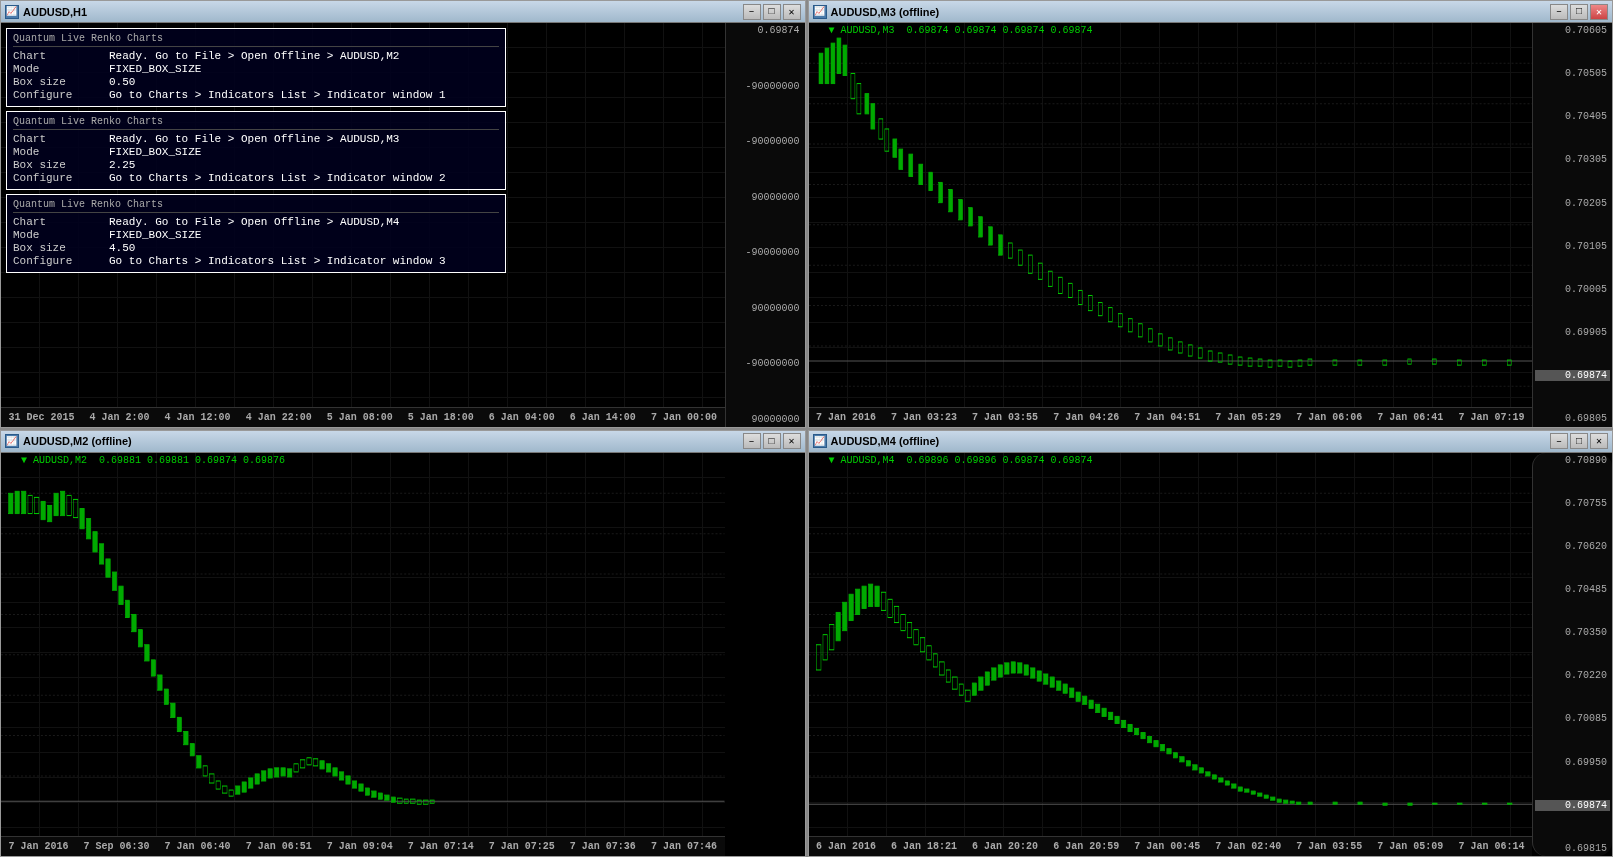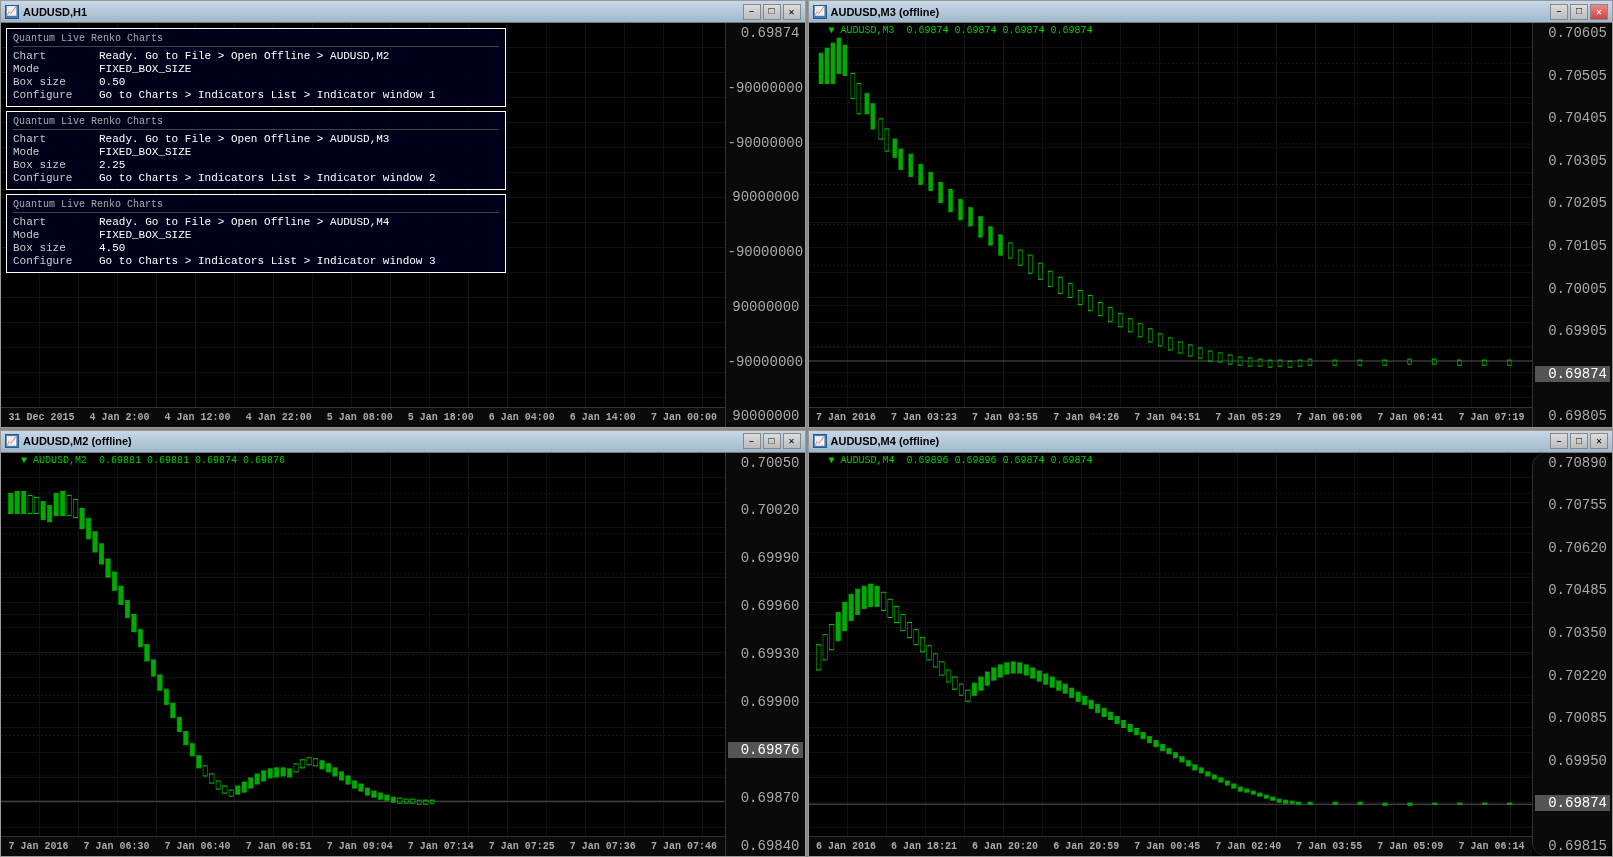--- a/index.html
+++ b/index.html
@@ -109,21 +109,21 @@
     .panel-title {
       color: #aaa;
       font-size: 10px;
       border-bottom: 1px solid #444;
       margin-bottom: 3px;
       padding-bottom: 2px;
     }
 
     .panel-row {
       display: flex;
-      gap: 16px;
+      gap: 26px;
       margin: 1px 0;
     }
 
     .panel-label {
       color: #ccc;
       min-width: 70px;
     }
 
     .panel-value {
       color: #fff;
@@ -139,21 +139,21 @@
       background: #0a0a0a;
       border-left: 1px solid #333;
       display: flex;
       flex-direction: column;
       justify-content: space-between;
       padding: 2px 2px;
     }
 
     .price-label {
       color: #aaa;
-      font-size: 14px;
+      font-size: 10px;
       text-align: right;
       padding-right: 3px;
     }
 
     .price-label.highlight {
       background: #555;
       color: #fff;
     }
 
     
@@ -580,34 +580,23 @@
       </g>
       <g fill="none" stroke="#00cc00" stroke-width="1">
         <rect x="795" y="342" width="9" height="5" fill="none" stroke="#00cc00"></rect>
         <rect x="808" y="343" width="9" height="4" fill="none" stroke="#00cc00"></rect>
         <rect x="821" y="343" width="9" height="4" fill="none" stroke="#00cc00"></rect>
         <rect x="834" y="344" width="9" height="4" fill="none" stroke="#00cc00"></rect>
         <rect x="847" y="344" width="9" height="4" fill="none" stroke="#00cc00"></rect>
         <rect x="860" y="344" width="9" height="3" fill="none" stroke="#00cc00"></rect>
       </g>
     </svg>
-    <div class="price-scale" style="font-size:9px;">
-      <div class="price-label">0.70050</div>
-      <div class="price-label">0.70020</div>
-      <div class="price-label">0.69990</div>
-      <div class="price-label">0.69960</div>
-      <div class="price-label">0.69930</div>
-      <div class="price-label">0.69900</div>
-      <div class="price-label highlight">0.69876</div>
-      <div class="price-label">0.69870</div>
-      <div class="price-label">0.69840</div>
-    </div>
     <div class="time-scale">
       <span class="time-label">7 Jan 2016</span>
-      <span class="time-label">7 Jan 06:30</span>
+      <span class="time-label">7 Sep 06:30</span>
       <span class="time-label">7 Jan 06:40</span>
       <span class="time-label">7 Jan 06:51</span>
       <span class="time-label">7 Jan 09:04</span>
       <span class="time-label">7 Jan 07:14</span>
       <span class="time-label">7 Jan 07:25</span>
       <span class="time-label">7 Jan 07:36</span>
       <span class="time-label">7 Jan 07:46</span>
     </div>
   </div>
 </div>

